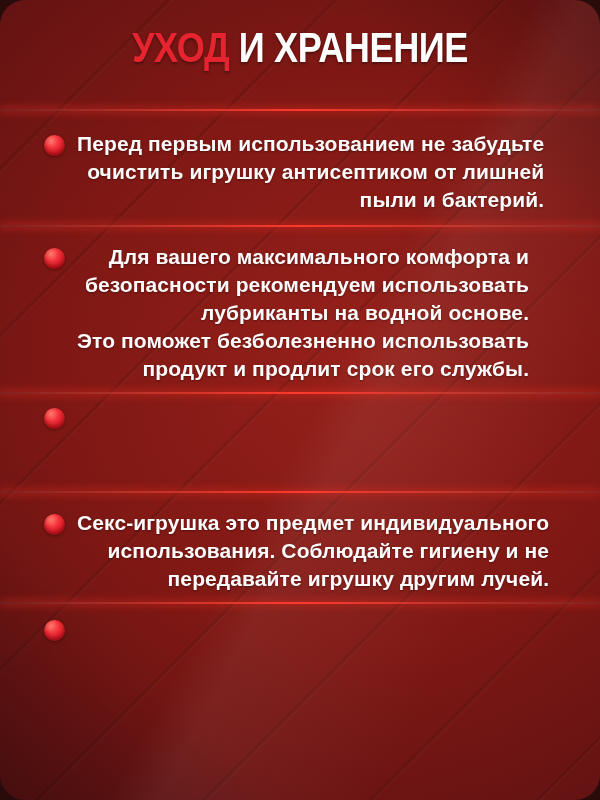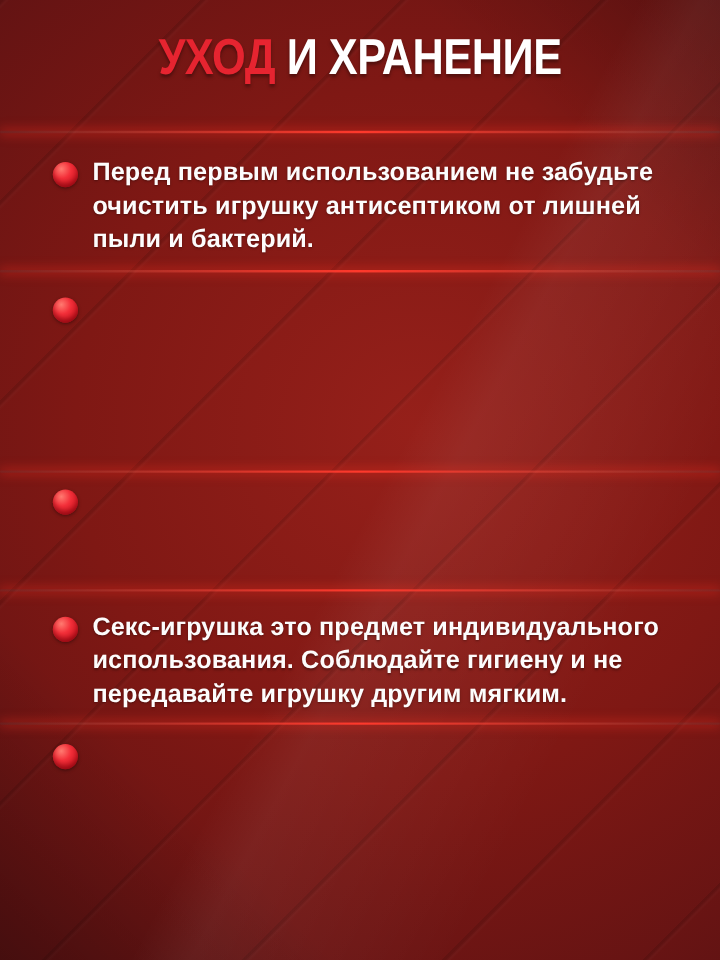--- a/index.html
+++ b/index.html
@@ -7,20 +7,21 @@
     position:relative;
     width:600px;height:800px;
     overflow:hidden;
     font-family:"Liberation Sans",sans-serif;
     background:
       linear-gradient(118deg, rgba(255,255,255,0) 52%, rgba(255,255,255,0.05) 57%, rgba(255,255,255,0.02) 71%, rgba(255,255,255,0) 78%),
       linear-gradient(45deg, rgba(0,0,0,0.25) 0%, rgba(0,0,0,0) 20%),
       linear-gradient(225deg, rgba(0,0,0,0.18) 0%, rgba(0,0,0,0) 18%),
       repeating-linear-gradient(135deg, rgba(0,0,0,0.10) 0px, rgba(0,0,0,0.10) 2px, rgba(255,255,255,0.02) 4px, rgba(0,0,0,0) 6px, rgba(0,0,0,0) 118px),
       radial-gradient(125% 95% at 58% 45%, #96201a 0%, #7f1814 38%, #621313 68%, #451013 100%);
+    border-radius: 25px;
   }
   .title{
     position:absolute;left:0;right:0;top:24px;margin:0;
     text-align:center;white-space:nowrap;
     font-size:42px;font-weight:700;letter-spacing:-0.5px;
     transform:scaleX(0.86);transform-origin:50% 50%;
     color:#ffffff;
     text-shadow:0 2px 3px rgba(0,0,0,0.35);
   }
   .title .accent{color:#e62430;}
@@ -41,20 +42,21 @@
   .bullet-dot{
     flex:none;width:21px;height:21px;margin-top:5px;border-radius:50%;
     background:radial-gradient(circle at 34% 28%, #ff7a70 0%, #f4303a 38%, #d31824 72%, #a80f1b 100%);
     box-shadow:inset 0 -3px 4px rgba(110,0,10,0.55), 0 1px 3px rgba(0,0,0,0.4);
   }
   .item-text{
     margin:0 0 0 12px;
     font-size:21px;line-height:28px;font-weight:700;
     color:#fdfcfc;white-space:pre-line;letter-spacing:0.1px;
     text-shadow:0 1px 2px rgba(0,0,0,0.35);
+    text-align:right;
   }
 </style>
 </head>
 <body>
 
 <div class="page">
 
   <h1 class="title"><span class="accent">УХОД</span><span> И ХРАНЕНИЕ</span></h1>
 
   <div class="divider" style="top:109px"></div>
@@ -63,35 +65,40 @@
     <span class="bullet-dot"></span>
     <p class="item-text">Перед первым использованием не забудьте
 очистить игрушку антисептиком  от лишней
 пыли и бактерий.</p>
   </div>
 
   <div class="divider" style="top:225px"></div>
 
   <div class="section" style="top:243px">
     <span class="bullet-dot"></span>
+    <p class="item-text">Для вашего максимального комфорта и
+безопасности рекомендуем использовать
+лубриканты на водной основе.
+Это поможет безболезненно использовать
+продукт и продлит срок его службы.</p>
   </div>
 
   <div class="divider" style="top:392px"></div>
 
   <div class="section" style="top:403px">
     <span class="bullet-dot"></span>
   </div>
 
   <div class="divider" style="top:491px"></div>
 
   <div class="section" style="top:509px">
     <span class="bullet-dot"></span>
     <p class="item-text">Секс-игрушка это предмет индивидуального
 использования. Соблюдайте гигиену и не
-передавайте игрушку другим мягким.</p>
+передавайте игрушку другим лучей.</p>
   </div>
 
   <div class="divider" style="top:602px"></div>
 
   <div class="section" style="top:615px">
     <span class="bullet-dot"></span>
   </div>
 
 </div>
 

